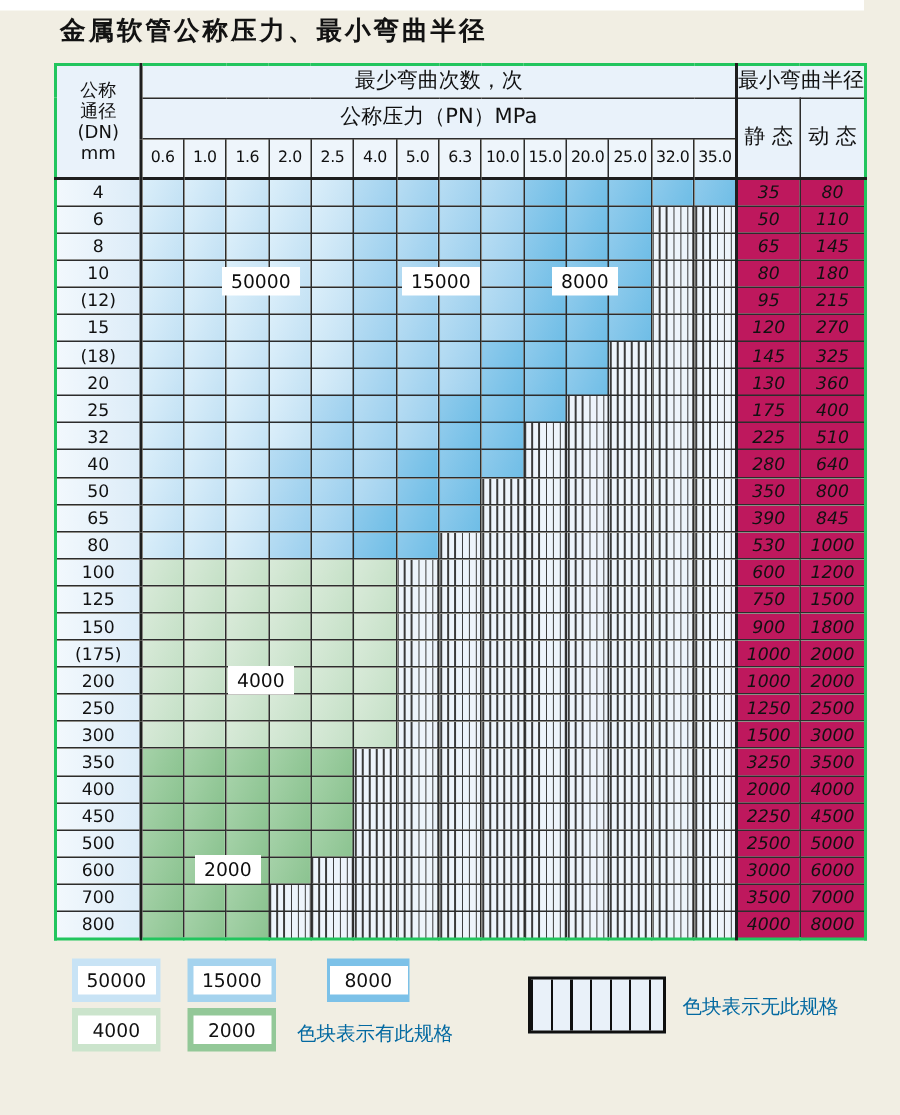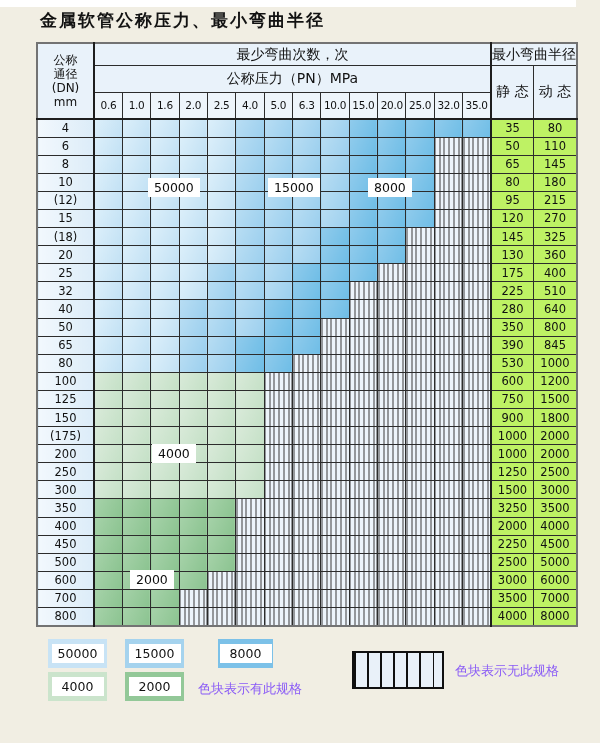--- a/index.html
+++ b/index.html
@@ -8,35 +8,35 @@
     background:#f1eee3;
     font-family:"DejaVu Sans",sans-serif;color:#111;
   }
   .topstrip{position:absolute;left:0;top:0;width:576px;height:7px;background:#ffffff;}
   .title{
     position:absolute;left:40px;top:9px;
     font-family:"DejaVu Serif",serif;font-weight:bold;font-size:17px;
     letter-spacing:2px;color:#121212;white-space:nowrap;
   }
   .tablewrap{position:absolute;left:36px;top:42px;}
-  table{border-collapse:collapse;table-layout:fixed;border:2px solid #737373;}
+  table{border-collapse:collapse;table-layout:fixed;border:2px solid #22c55e;}
   td{
     border:1px solid #2c2c2c;padding:0;margin:0;text-align:center;vertical-align:middle;
     font-size:11.5px;line-height:1.05;overflow:hidden;white-space:nowrap;box-sizing:border-box;
   }
   thead td{background:#e9f2fa;}
   .hd{font-size:14px;}
   .dnhead div{font-size:12px;line-height:14px;}
   .r1{height:22px;}
   .r2{height:27px;}
   .r3{height:27px;margin-left:20px;}
   .ptick{background:#eef5fb;font-size:10.5px;letter-spacing:-0.3px;}
   tbody td{height:18.1px;}
   td.dn{background:linear-gradient(to right,#f2f8fd,#dcecf8);}
-  td.sv{background:#bef264;}
+  td.sv{background:#be185d;font-style:italic;}
   td.sep2{border-left:2px solid #1e1e1e;}
   td.z50000{background:linear-gradient(115deg,#dceffa 0%,#c2e1f4 100%);}
   td.z15000{background:linear-gradient(115deg,#b8ddf3 0%,#9bcfee 100%);}
   td.z8000{background:linear-gradient(115deg,#90cbec 0%,#6ebde6 100%);}
   td.z4000{background:linear-gradient(115deg,#d9ead9 0%,#c4e0c6 100%);}
   td.z2000{background:linear-gradient(115deg,#a6d2a9 0%,#8bc390 100%);}
   td.nx{
     background-color:#edf4fb;
     background-image:repeating-linear-gradient(90deg,#3a3a3a 0,#3a3a3a 1px,transparent 1px,transparent 4.73px);
   }
@@ -45,21 +45,21 @@
     position:absolute;background:#ffffff;padding:1px 6px;
     font-size:12.5px;line-height:17px;color:#0d0d0d;white-space:nowrap;
   }
   .sw{position:absolute;width:59px;height:29px;display:flex;align-items:center;justify-content:center;}
   .sw .inner{background:#ffffff;padding:0 5px;min-width:42px;text-align:center;font-size:12.5px;line-height:19px;}
   .sw.z50000{background:#c8e3f5;}
   .sw.z15000{background:#a5d3ee;}
   .sw.z8000{background:#7cc1e8;}
   .sw.z4000{background:#cbe4cc;}
   .sw.z2000{background:#93c898;}
-  .legendtext{position:absolute;font-size:13px;color:#8b5cf6;white-space:nowrap;}
+  .legendtext{position:absolute;font-size:13px;color:#0369a1;white-space:nowrap;}
   .hatchbox{
     position:absolute;left:352px;top:651px;width:92px;height:38px;
     border:2px solid #101010;background-color:#e9f1f9;
     background-image:repeating-linear-gradient(90deg,#101010 0,#101010 1.5px,transparent 1.5px,transparent 13.1px);
     box-sizing:border-box;
   }
 </style>
 </head>
 <body>
 

